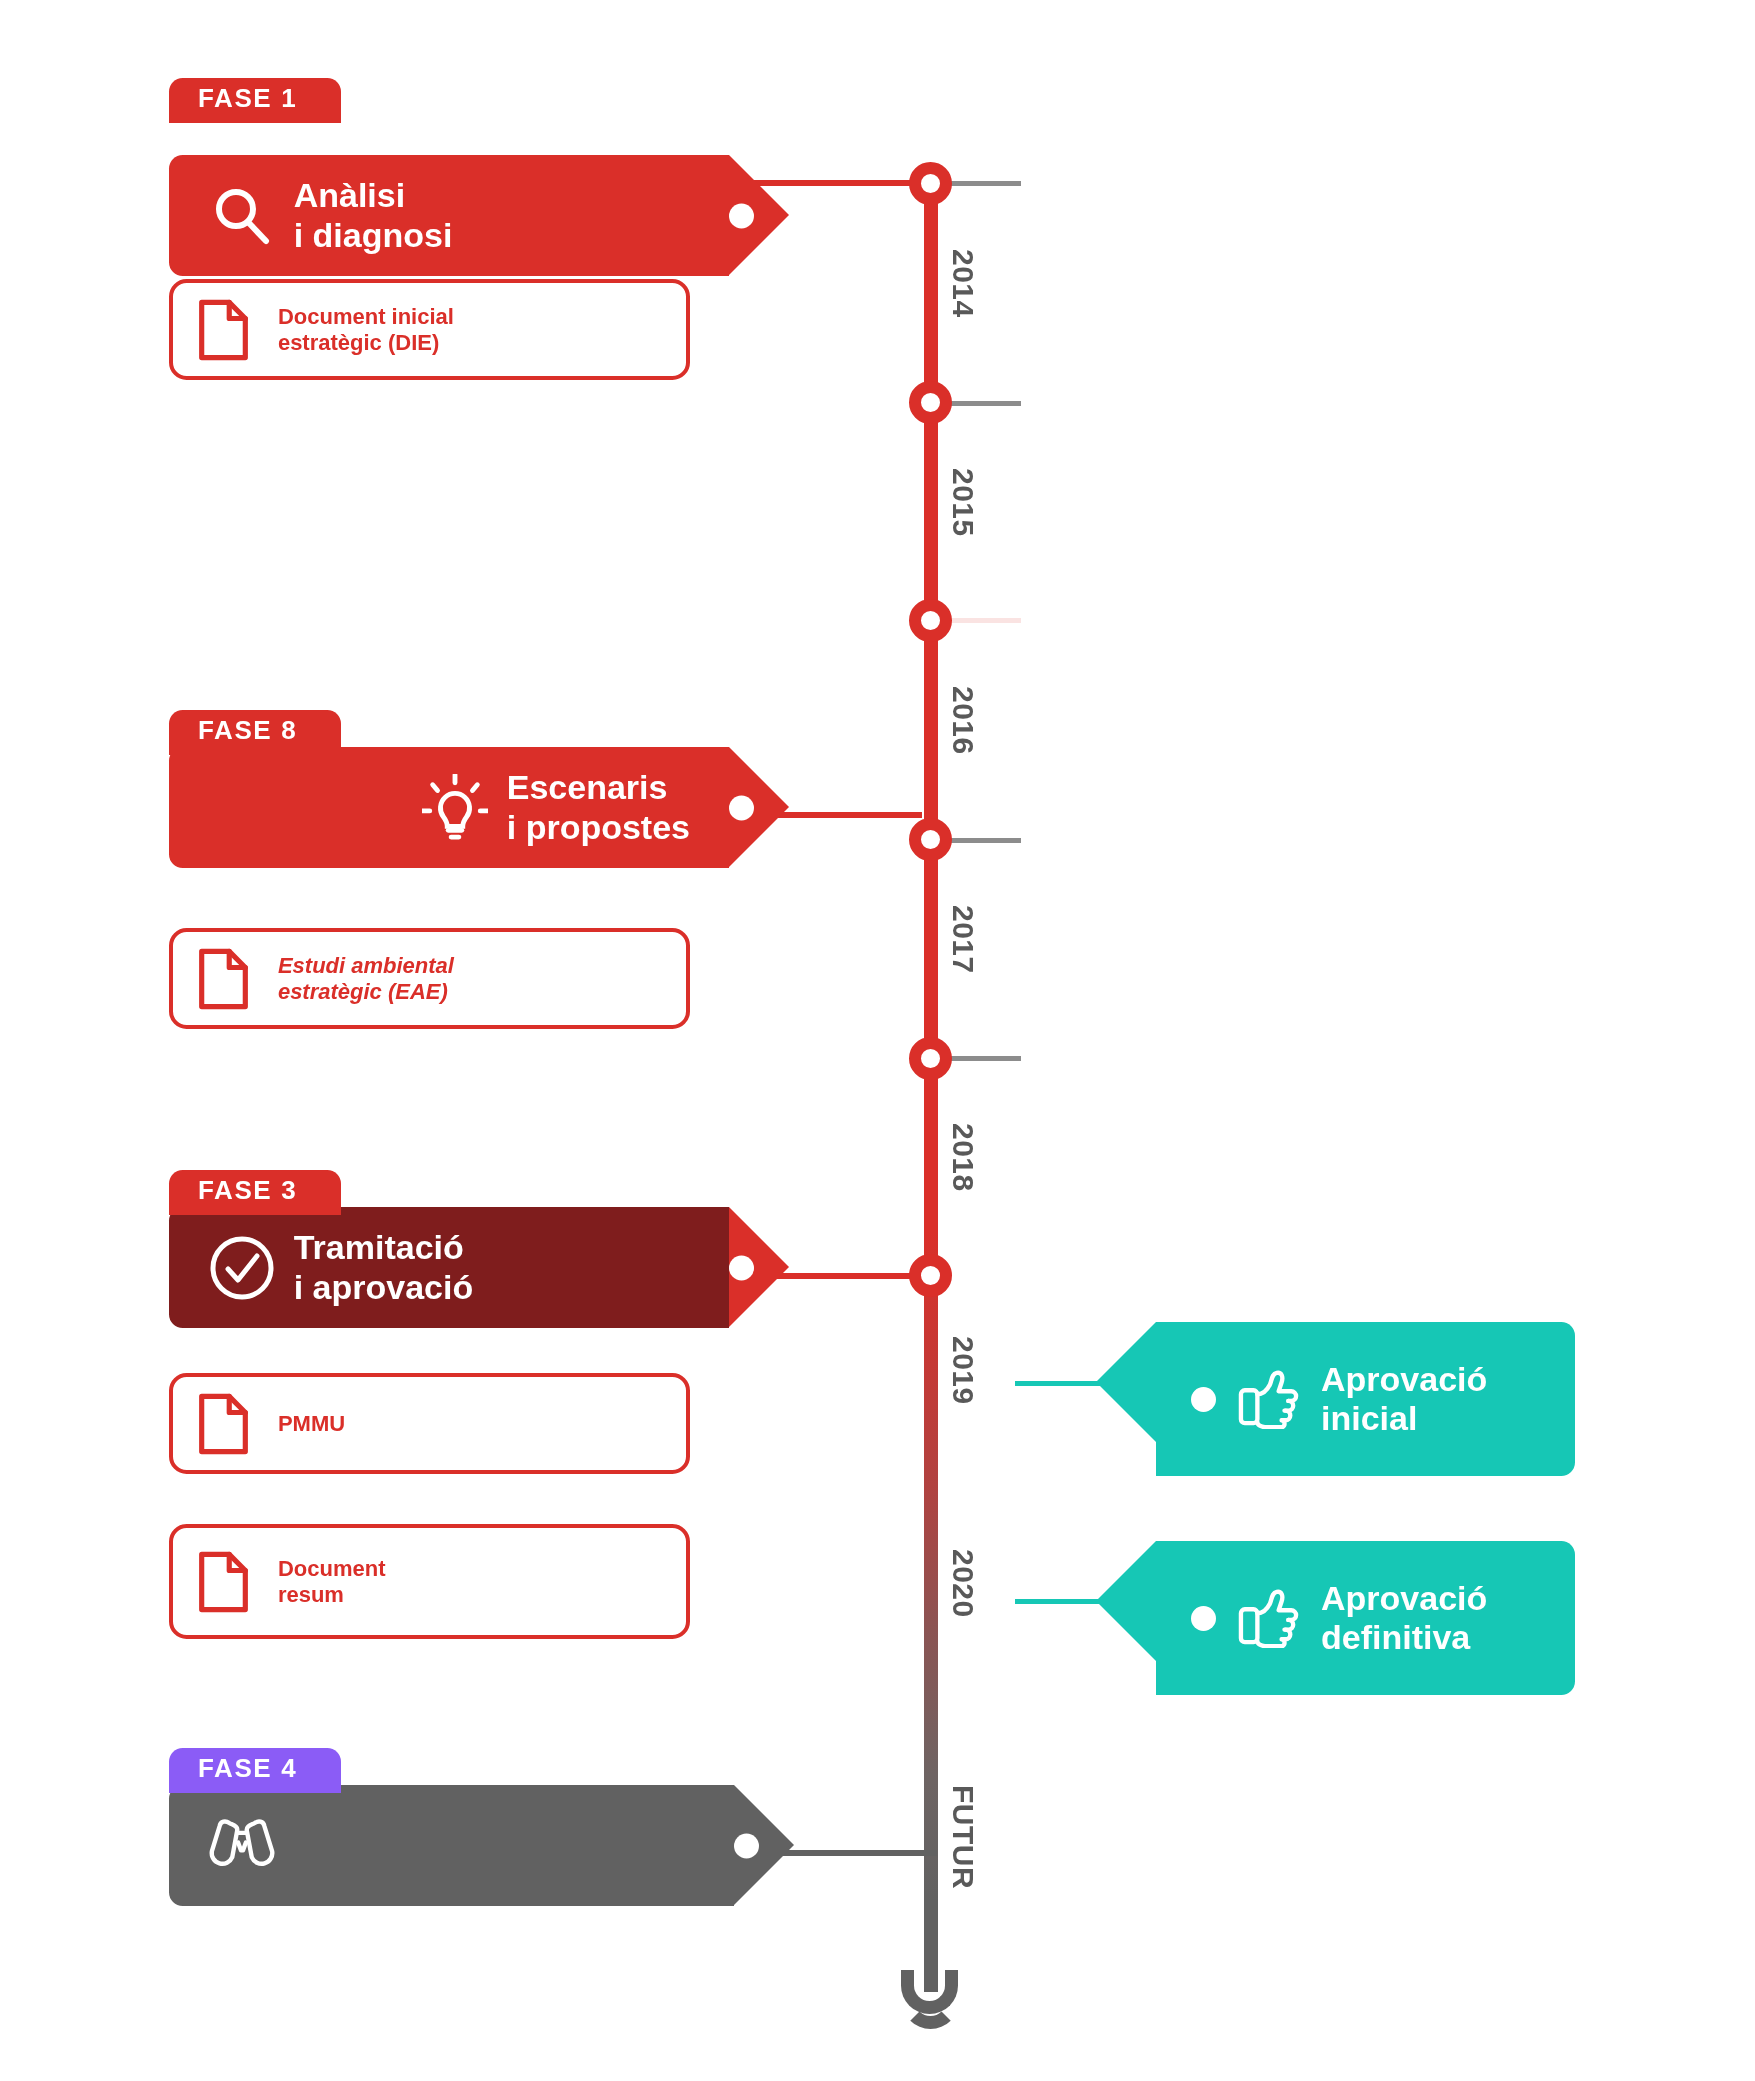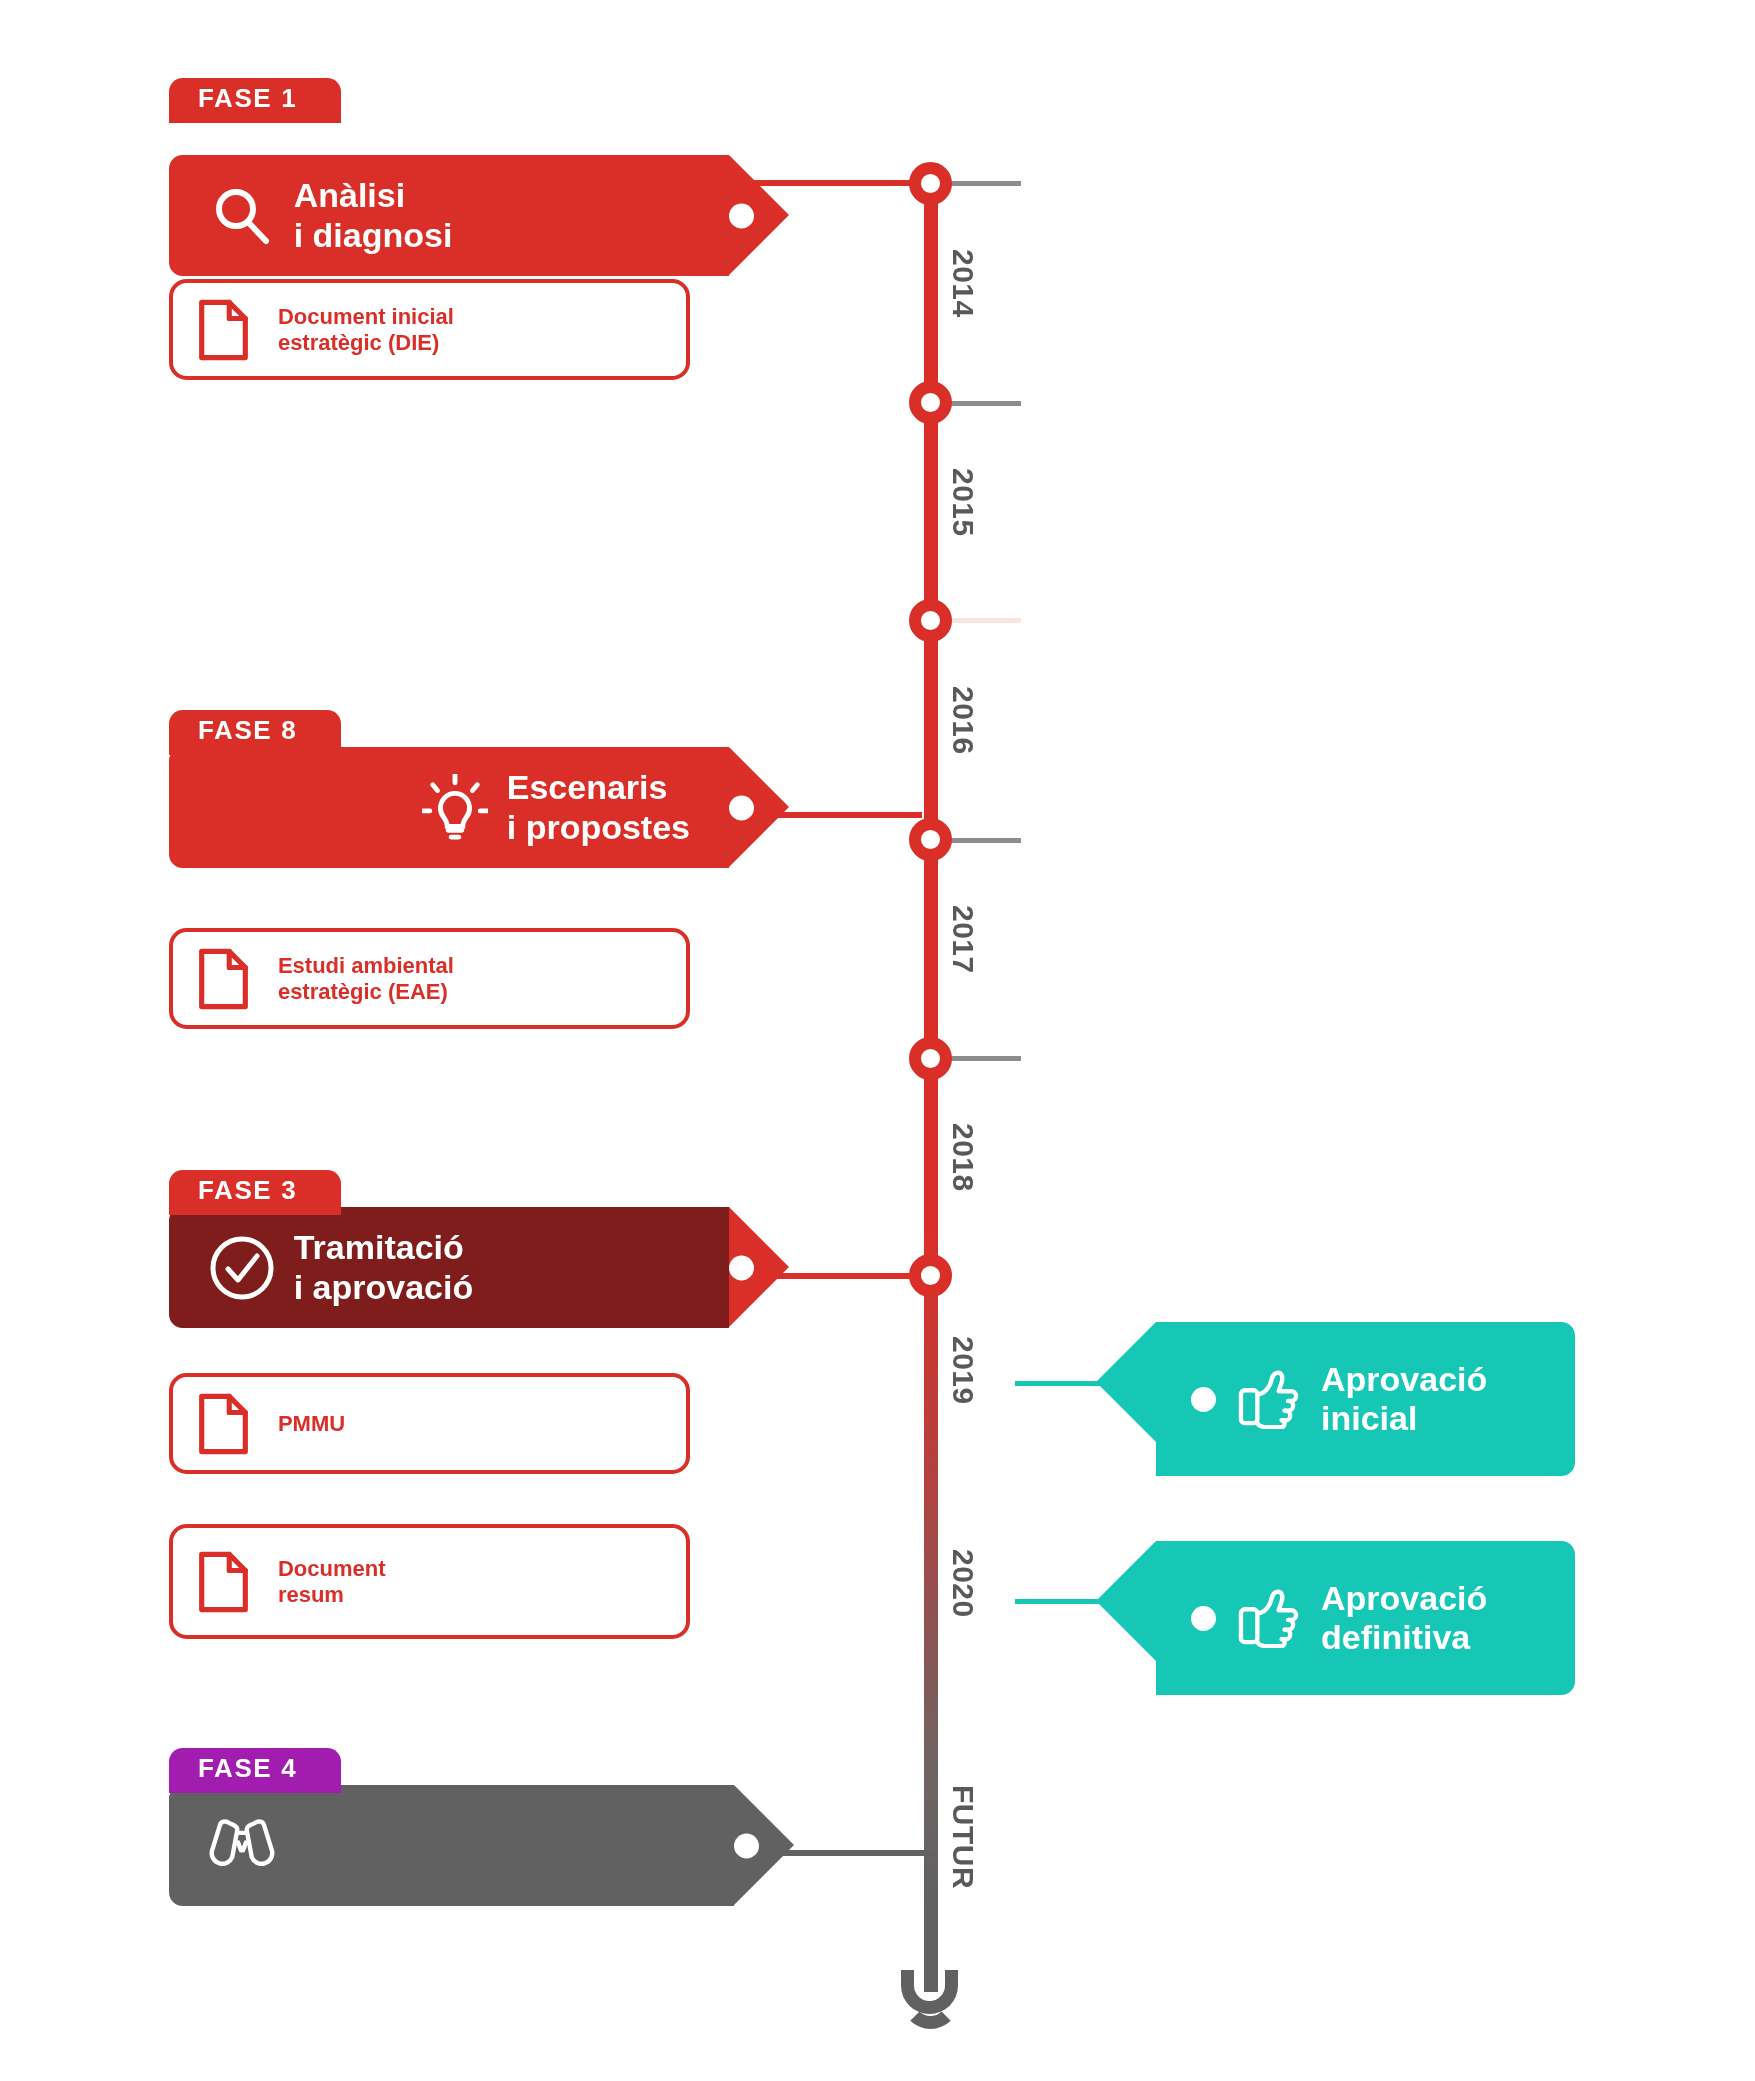--- a/index.html
+++ b/index.html
@@ -210,21 +210,21 @@
           </svg>
         </div>
         <div class="tag-label">Escenaris
 i propostes</div>
         <div class="tag-point" style="border-left:60px solid #DA2F29;"></div>
         <div class="tag-dot"></div>
       </div>
     </div>
   </div>
 
-  <div class="doc-card" style="left:169px;top:928px;width:521px;">
+  <div class="doc-card" style="left:169px;top:928px;width:521px;font-style:italic;">
     <div class="doc-icon">
       <svg width="53" height="62" viewBox="0 0 44 54" fill="none" stroke="#DA2F29" stroke-width="4.5" stroke-linejoin="round" stroke-linecap="round">
         <path d="M3 3 h24 l14 14 v34 H3 Z"></path>
           <path d="M27 3 v14 h14"></path>
       </svg>
     </div>
     <div class="doc-label">Estudi ambiental
 estratègic (EAE)</div>
   </div>
 
@@ -261,21 +261,21 @@
       <svg width="53" height="62" viewBox="0 0 44 54" fill="none" stroke="#DA2F29" stroke-width="4.5" stroke-linejoin="round" stroke-linecap="round">
         <path d="M3 3 h24 l14 14 v34 H3 Z"></path>
           <path d="M27 3 v14 h14"></path>
       </svg>
     </div>
     <div class="doc-label">Document
 resum</div>
   </div>
 
   <div class="phase" style="left:169px;top:1748px;">
-    <div class="phase-badge" style="background:#a21caf;">FASE 4</div>
+    <div class="phase-badge" style="background:#8b5cf6;">FASE 4</div>
     <div class="phase-body">
       <div class="tag-shape" style="background:#616161;width:532px;">
         <div class="tag-icon">
           <svg width="72" height="57" viewBox="0 0 74 58" fill="none" stroke="#fff" stroke-width="4.5" stroke-linejoin="round" stroke-linecap="round">
             <path d="M24 6 c-4 -3 -9 -2 -10 3 l-8 26 a11 11 0 0 0 21 6 l5 -27 c1 -5 -4 -6 -8 -8 Z"></path>
             <path d="M50 6 c4 -3 9 -2 10 3 l8 26 a11 11 0 0 1 -21 6 l-5 -27 c-1 -5 4 -6 8 -8 Z"></path>
             <path d="M32 16 h10"></path>
             <path d="M33 26 l3 8 h2 l3 -8"></path>
           </svg>
         </div>

